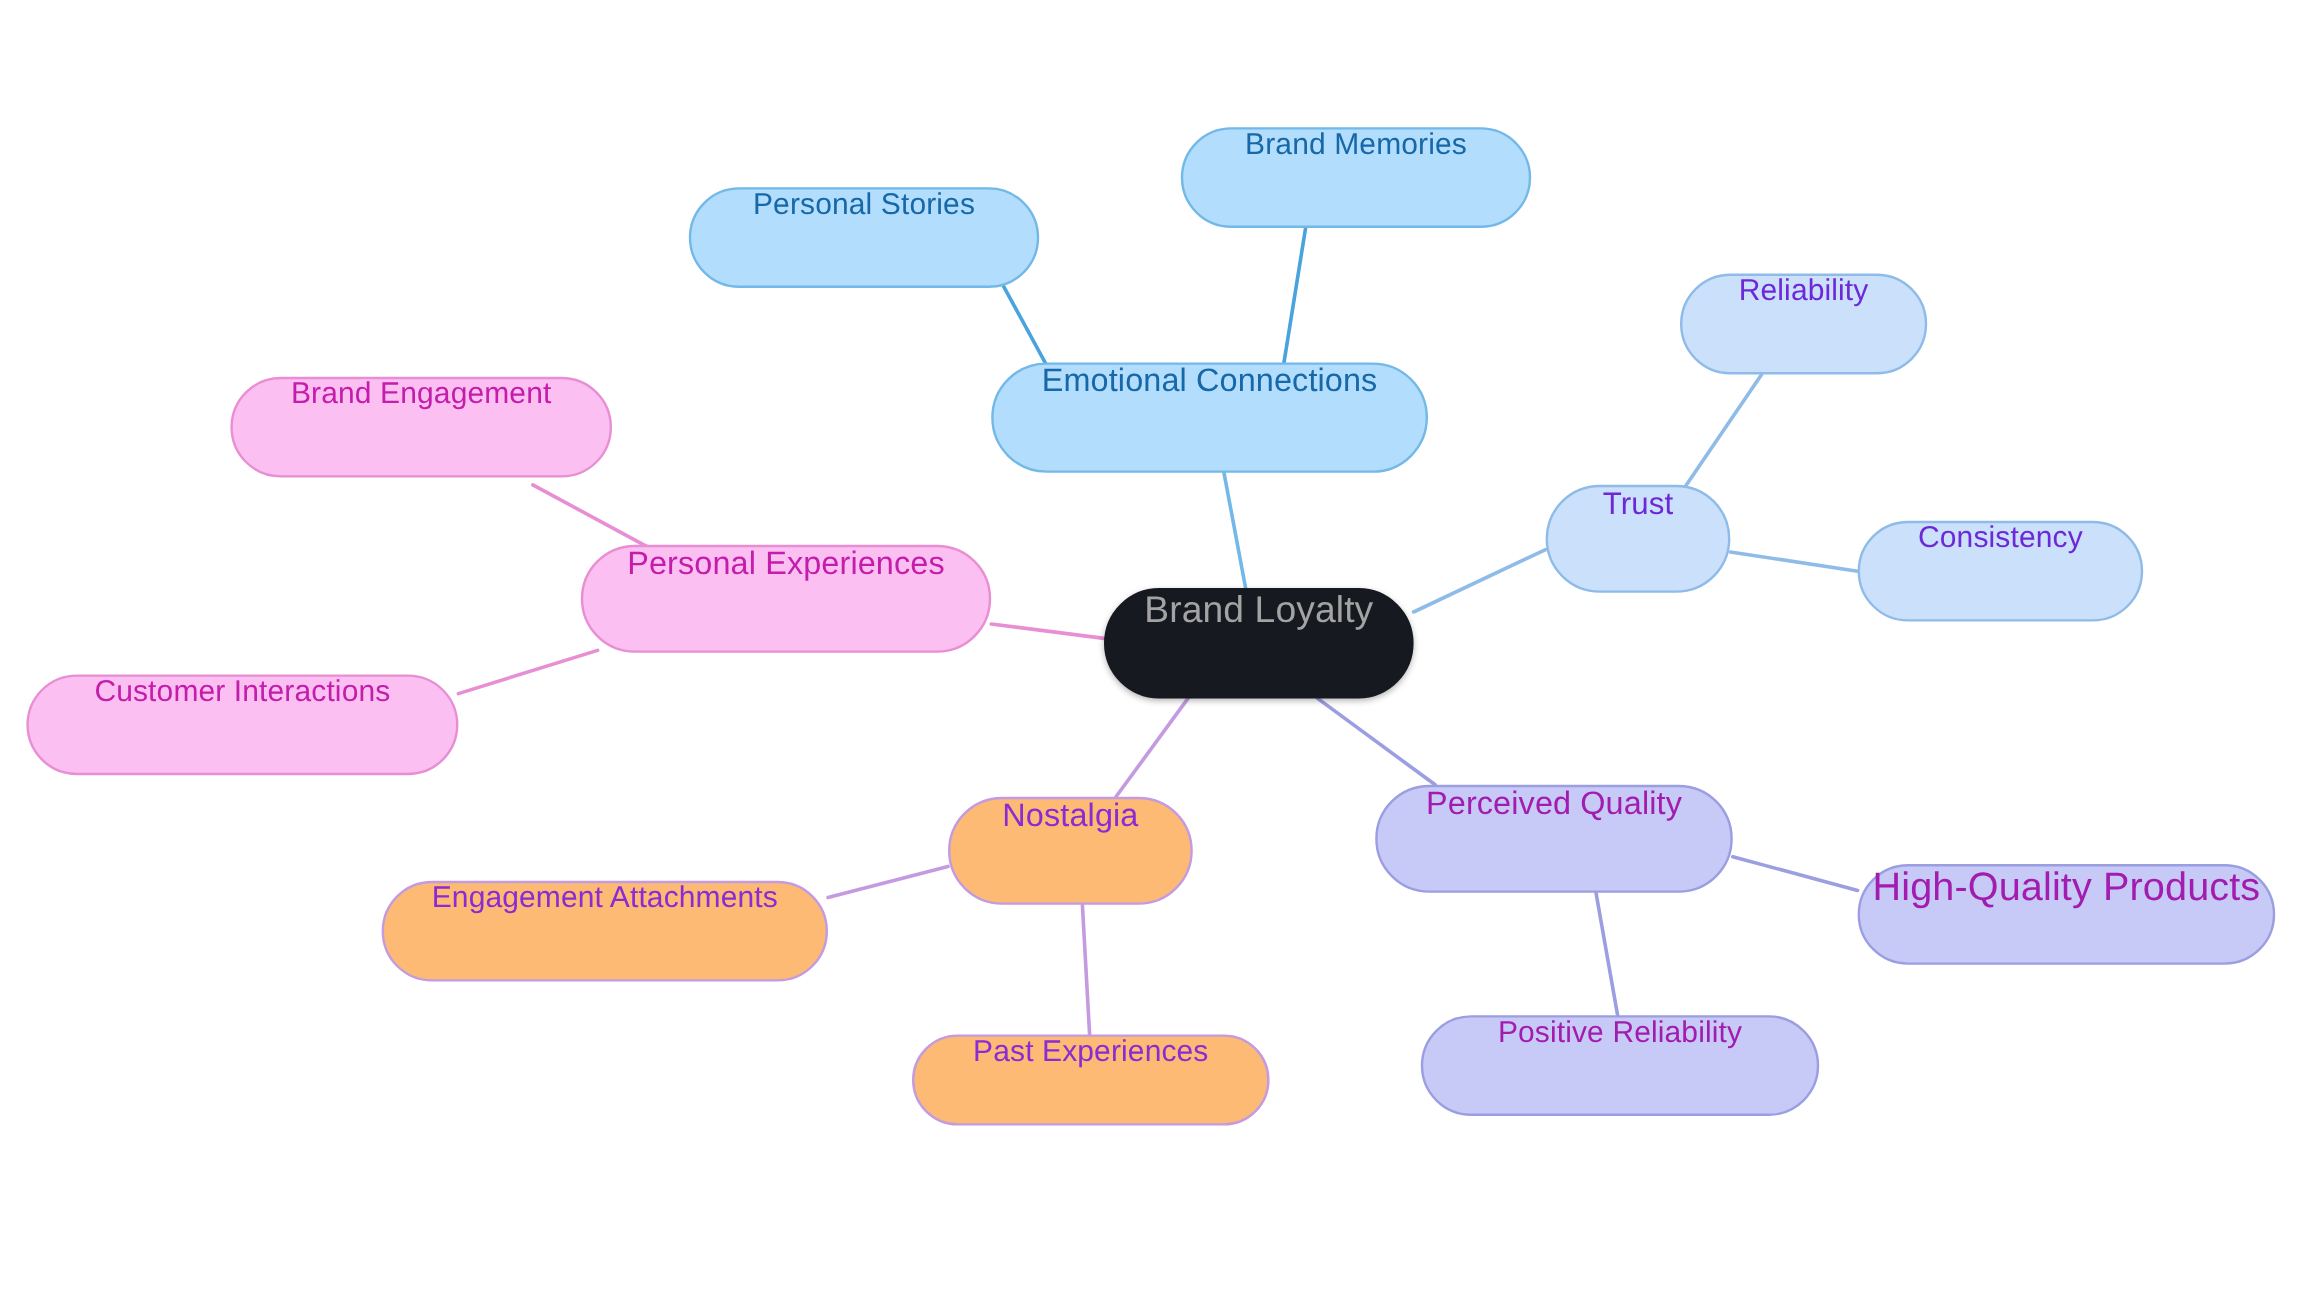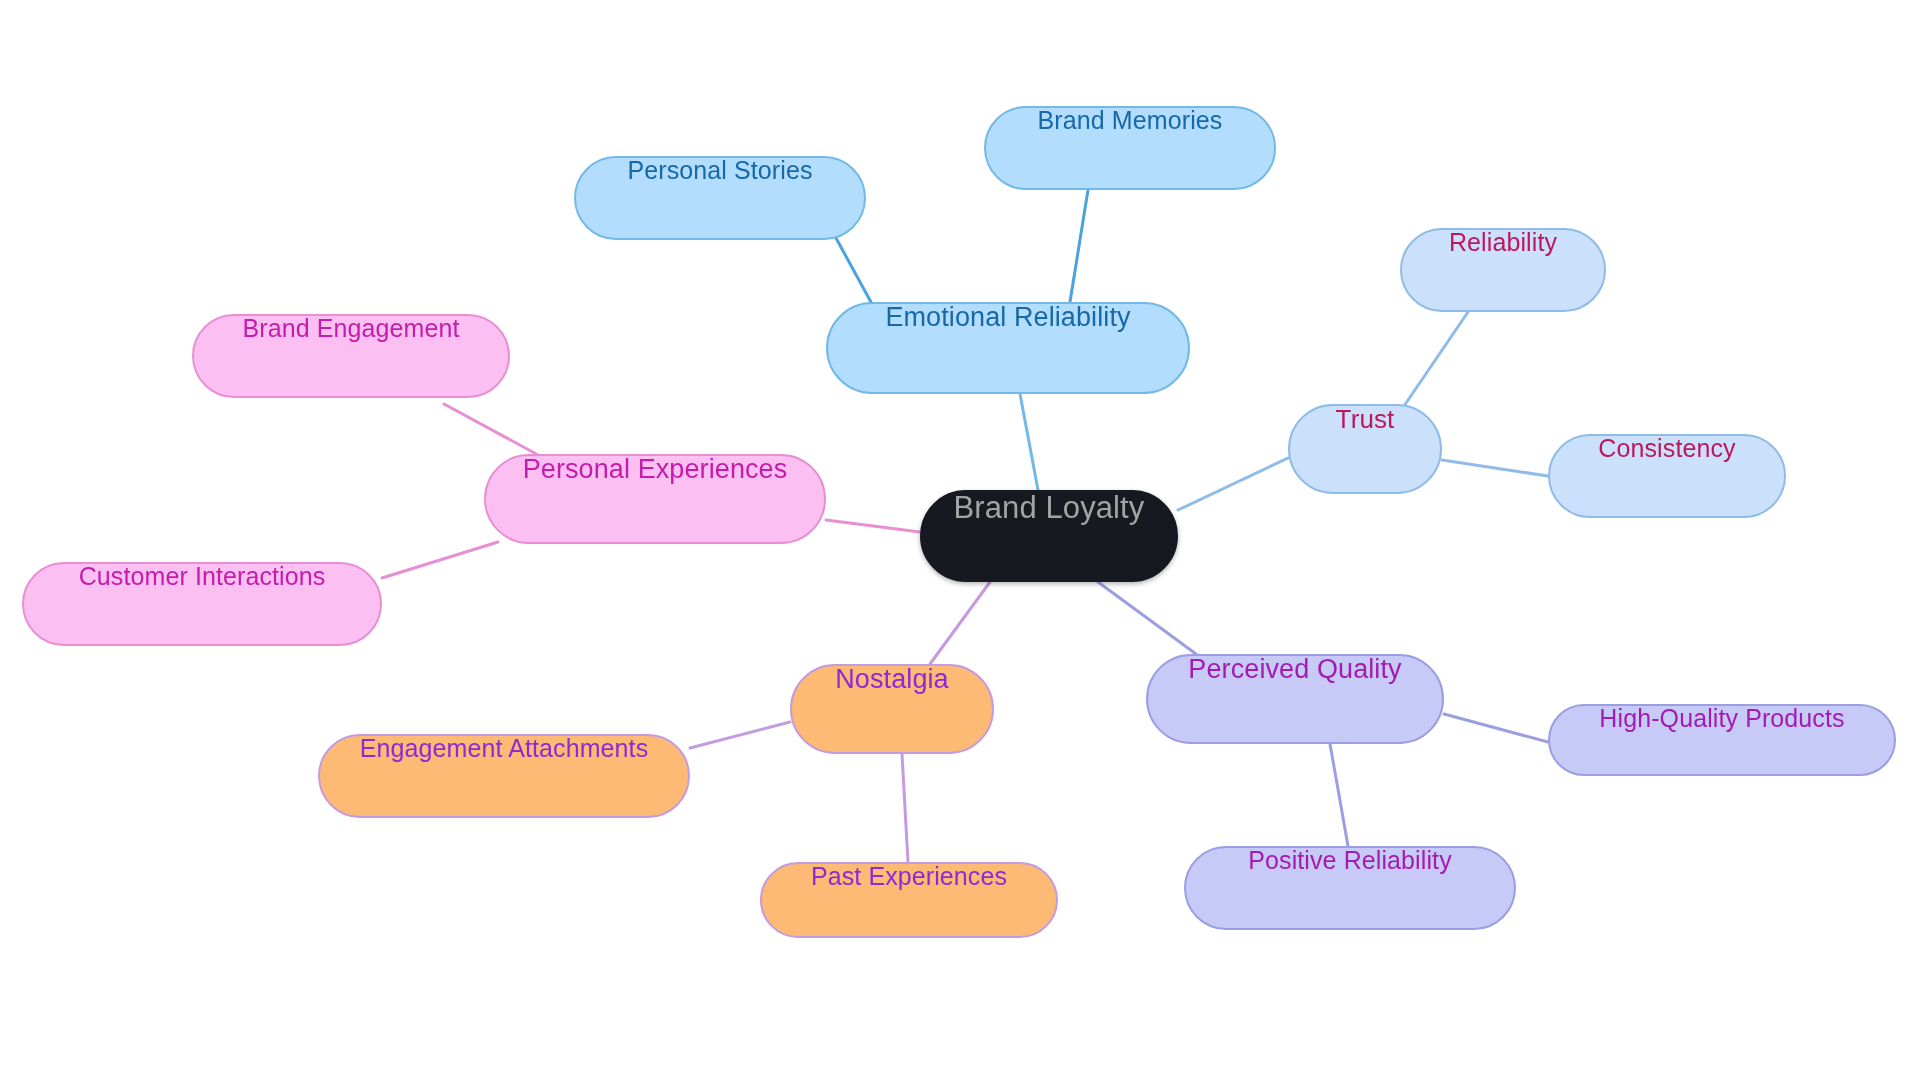--- a/index.html
+++ b/index.html
@@ -54,21 +54,21 @@
     box-shadow: 0 2px 5px rgba(0,0,0,0.30);
   }
   .node.branch-blue {
     background: #b3ddfc;
     border-color: #73b9e8;
     color: #1668a8;
   }
   .node.branch-skyblue {
     background: #cbe0fb;
     border-color: #8fbbe8;
-    color: #be185d;
+    color: #6d28d9;
   }
   .node.branch-pink {
     background: #fcbff1;
     border-color: #e88fd4;
     color: #c41cab;
   }
   .node.branch-purple {
     background: #fdba74;
     border-color: #c49ae0;
     color: #8a2bd4;
@@ -98,21 +98,21 @@
       <line x1="902" y1="754" x2="908" y2="862" stroke="#c49ae0" stroke-width="3" stroke-linecap="round"></line>
       <line x1="1098" y1="582" x2="1196" y2="654" stroke="#9b9ee0" stroke-width="3" stroke-linecap="round"></line>
       <line x1="1444" y1="714" x2="1548" y2="742" stroke="#9b9ee0" stroke-width="3" stroke-linecap="round"></line>
       <line x1="1330" y1="744" x2="1348" y2="846" stroke="#9b9ee0" stroke-width="3" stroke-linecap="round"></line>
     </svg>
   <div id="nodes-layer">
       <div class="node root" style="left: 920px; top: 490px; width: 258px; height: 92px; font-size: 31px;">
         <span class="node-label">Brand Loyalty</span>
       </div>
       <div class="node branch-blue" style="left: 826px; top: 302px; width: 364px; height: 92px; font-size: 27px;">
-        <span class="node-label">Emotional Reliability</span>
+        <span class="node-label">Emotional Connections</span>
       </div>
       <div class="node branch-blue" style="left: 574px; top: 156px; width: 292px; height: 84px; font-size: 25px;">
         <span class="node-label">Personal Stories</span>
       </div>
       <div class="node branch-blue" style="left: 984px; top: 106px; width: 292px; height: 84px; font-size: 25px;">
         <span class="node-label">Brand Memories</span>
       </div>
       <div class="node branch-skyblue" style="left: 1288px; top: 404px; width: 154px; height: 90px; font-size: 26px;">
         <span class="node-label">Trust</span>
       </div>
@@ -136,20 +136,20 @@
       </div>
       <div class="node branch-purple" style="left: 318px; top: 734px; width: 372px; height: 84px; font-size: 25px;">
         <span class="node-label">Engagement Attachments</span>
       </div>
       <div class="node branch-purple" style="left: 760px; top: 862px; width: 298px; height: 76px; font-size: 25px;">
         <span class="node-label">Past Experiences</span>
       </div>
       <div class="node branch-indigo" style="left: 1146px; top: 654px; width: 298px; height: 90px; font-size: 27px;">
         <span class="node-label">Perceived Quality</span>
       </div>
-      <div class="node branch-indigo" style="left: 1548px; top: 704px; width: 348px; height: 72px; font-size: 25px;">
+      <div class="node branch-indigo" style="left: 1548px; top: 720px; width: 348px; height: 84px; font-size: 33px;">
         <span class="node-label">High-Quality Products</span>
       </div>
       <div class="node branch-indigo" style="left: 1184px; top: 846px; width: 332px; height: 84px; font-size: 25px;">
         <span class="node-label">Positive Reliability</span>
       </div>
     </div>
 </div>
 
 </body></html>

